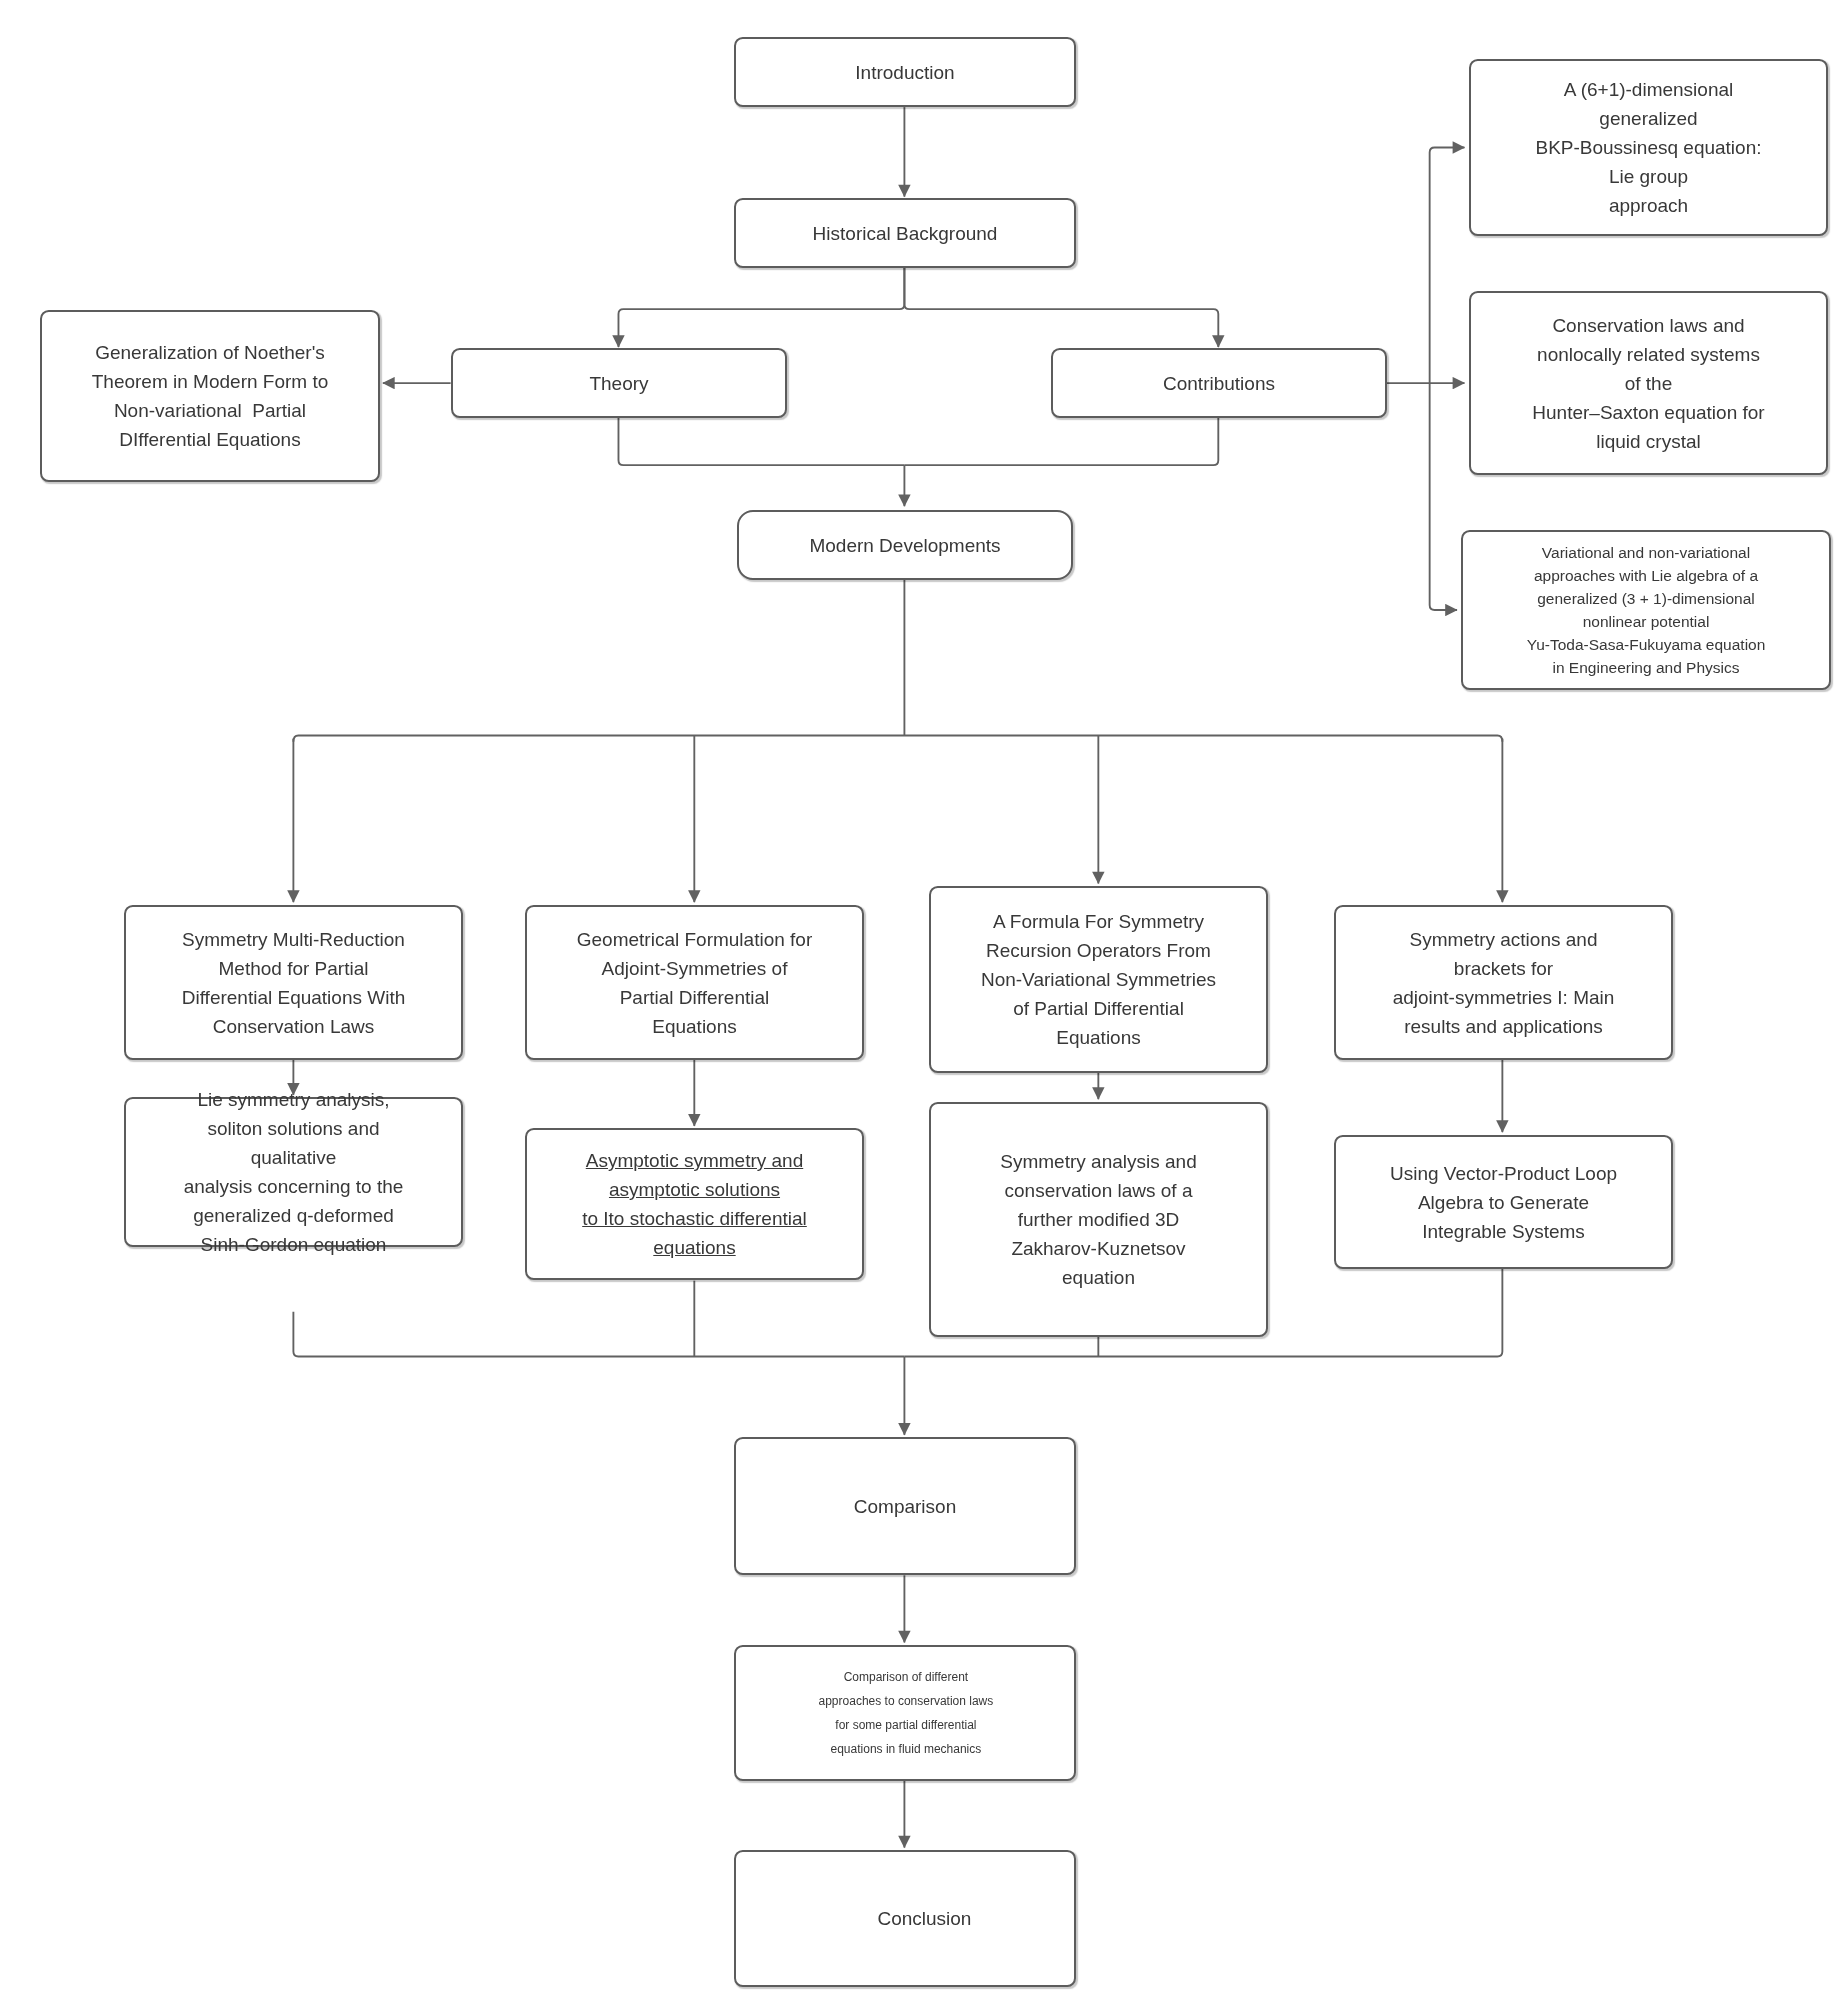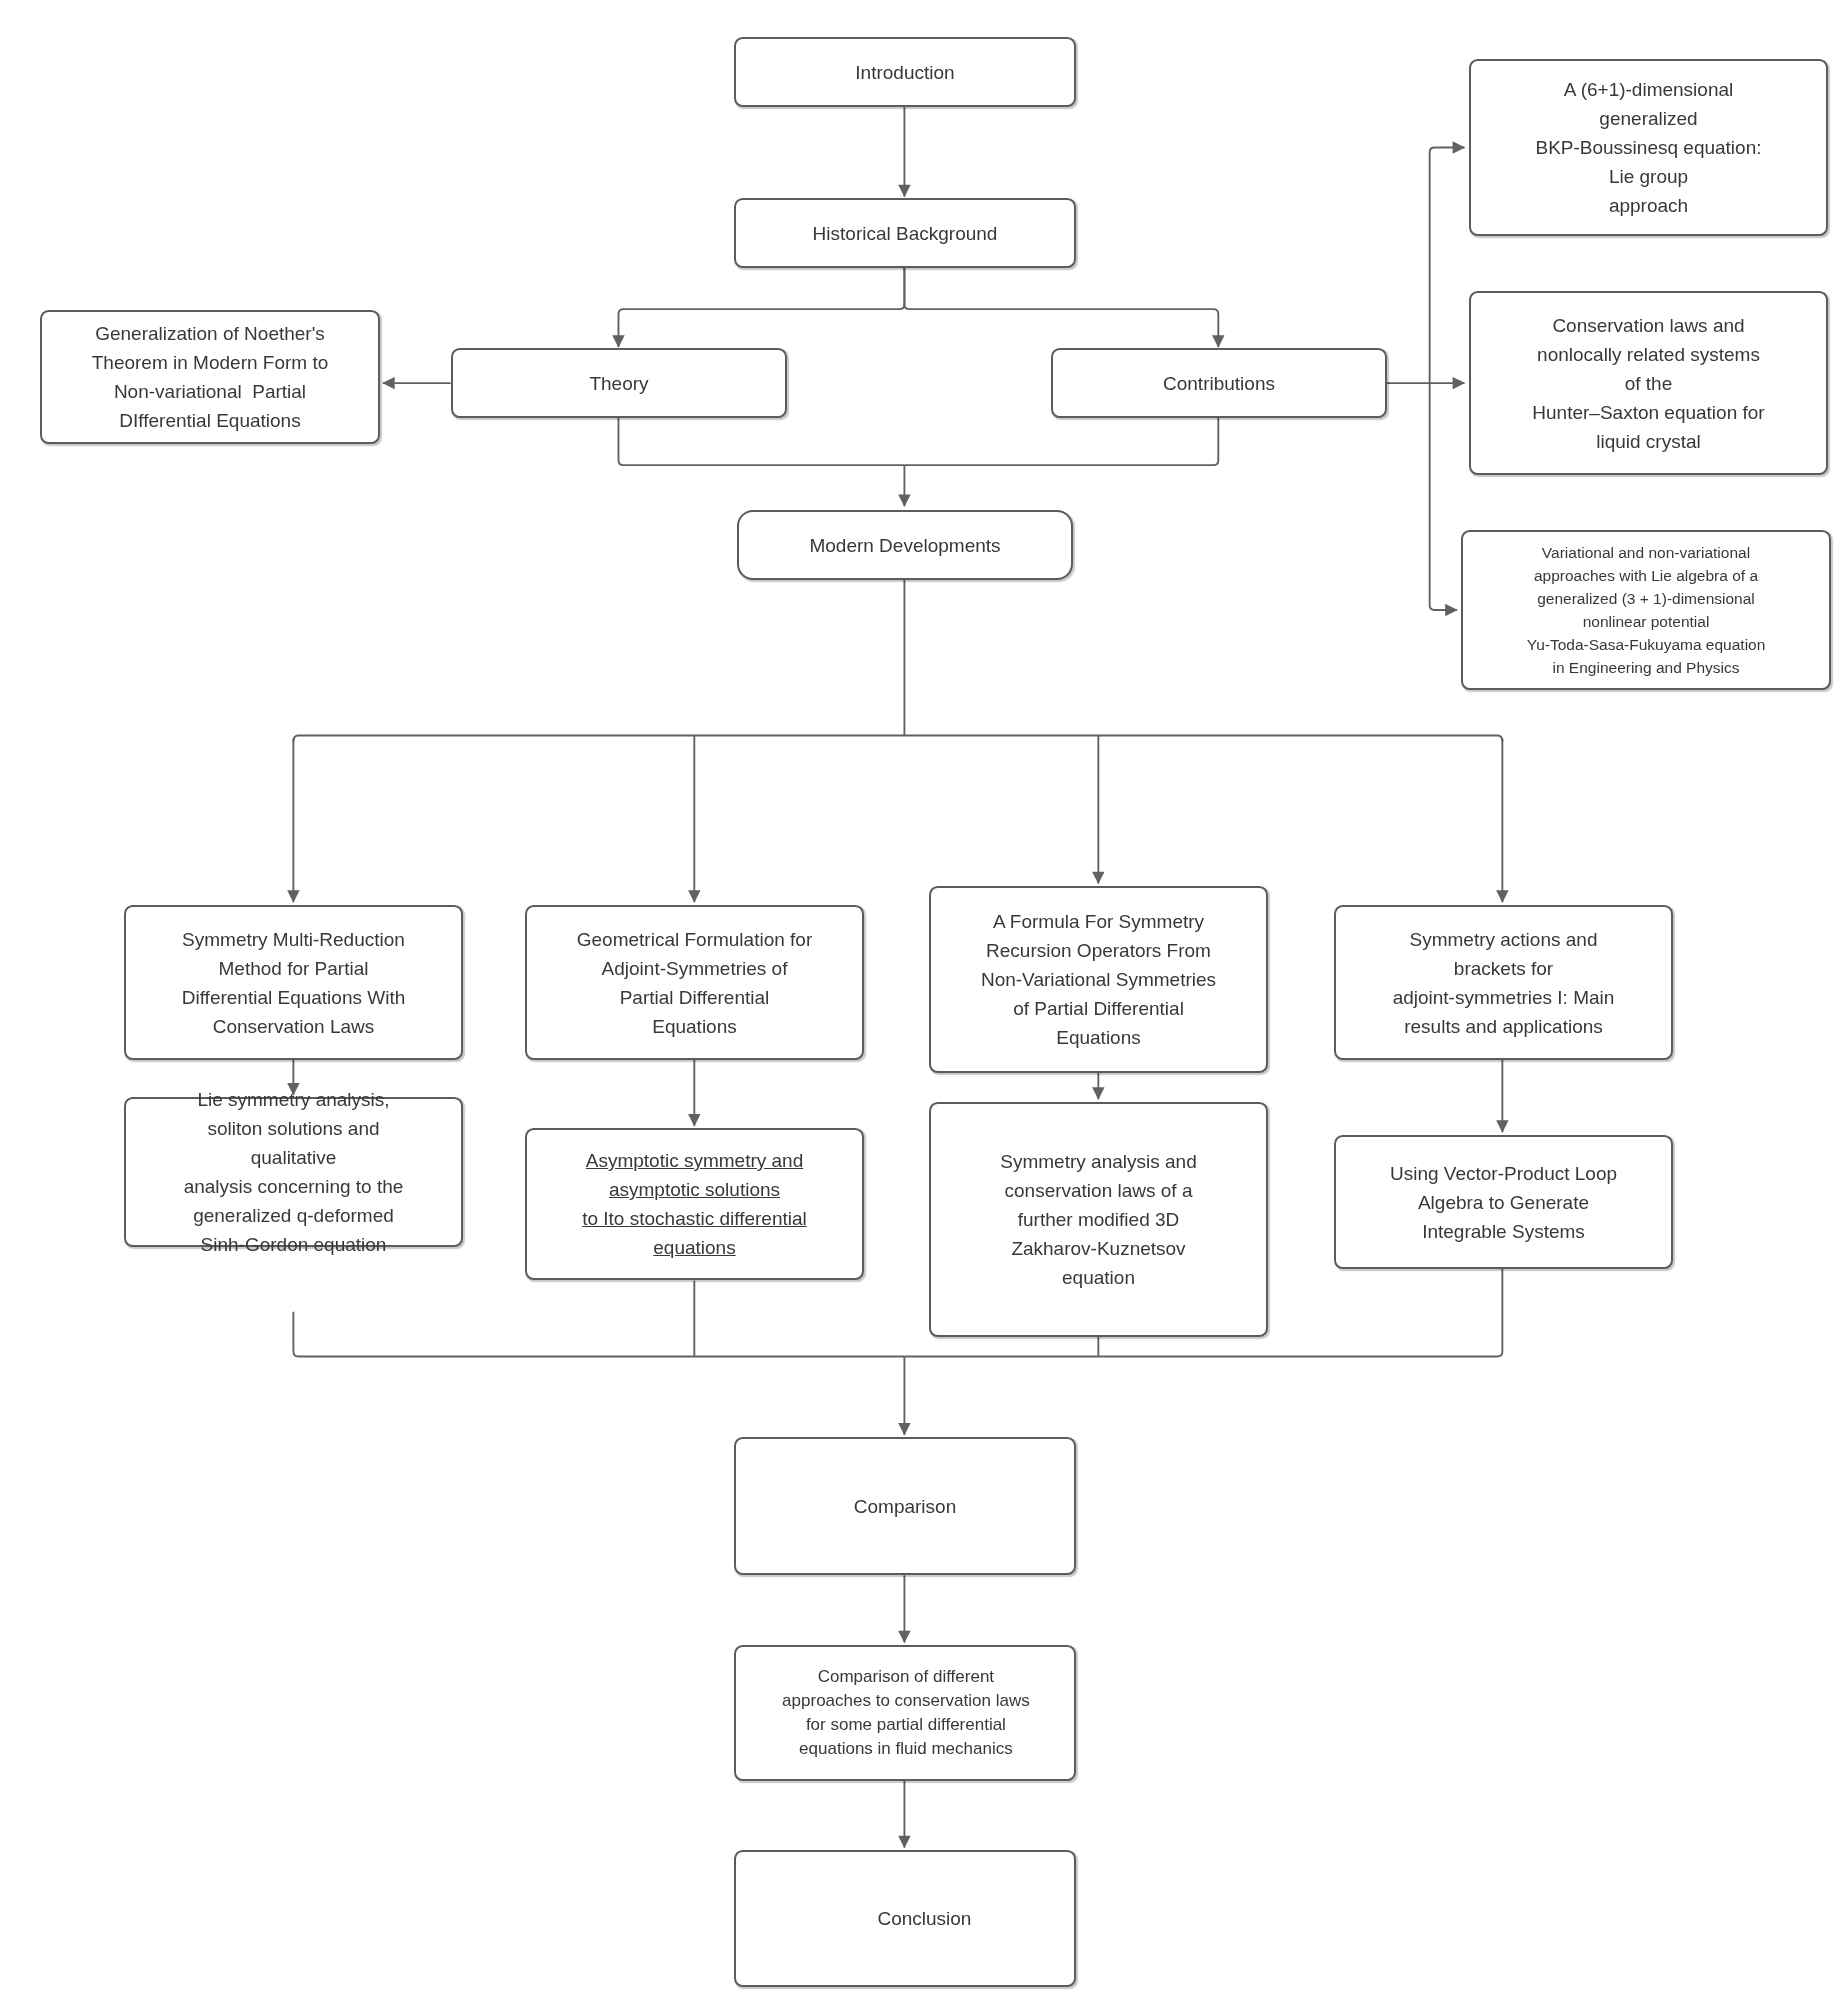--- a/index.html
+++ b/index.html
@@ -19,26 +19,26 @@
   .node{
     position:absolute;box-sizing:border-box;
     display:flex;align-items:center;justify-content:center;
     text-align:center;white-space:pre-wrap;
     background:#ffffff;border:2.5px solid var(--border);border-radius:8.7px;
     font-size:19px;line-height:29px;color:var(--text);
     padding:3.7px 6.2px;
     box-shadow:1.2px 1.9px 1.2px rgba(0,0,0,0.22);
   }
   .node.small{font-size:15.5px;line-height:23px;}
-  .node.msmall{font-size:17px;line-height:24px;padding-left:8px;}
+  .node.msmall{font-size:12px;line-height:24px;padding-left:8px;}
   #n-introduction{left:734px;top:37px;width:342px;height:70px;}
   #n-historical{left:734px;top:198px;width:342px;height:70px;}
   #n-theory{left:451px;top:348px;width:336px;height:70px;}
   #n-contributions{left:1051px;top:348px;width:336px;height:70px;}
-  #n-noether{left:40px;top:310px;width:340px;height:134px;}
+  #n-noether{left:40px;top:310px;width:340px;height:172px;}
   #n-bkp{left:1469px;top:59px;width:359px;height:177px;}
   #n-hunter{left:1469px;top:291px;width:359px;height:184px;}
   #n-yutoda{left:1461px;top:530px;width:370px;height:160px;}
   #n-modern{left:737px;top:510px;width:336px;height:70px;border-radius:16px;}
   #n-r1c1{left:124px;top:905px;width:339px;height:155px;}
   #n-r1c2{left:525px;top:905px;width:339px;height:155px;}
   #n-r1c3{left:929px;top:886px;width:339px;height:187px;}
   #n-r1c4{left:1334px;top:905px;width:339px;height:155px;}
   #n-r2c1{left:124px;top:1097px;width:339px;height:150px;}
   #n-r2c2{left:525px;top:1128px;width:339px;height:152px;text-decoration:underline;}

